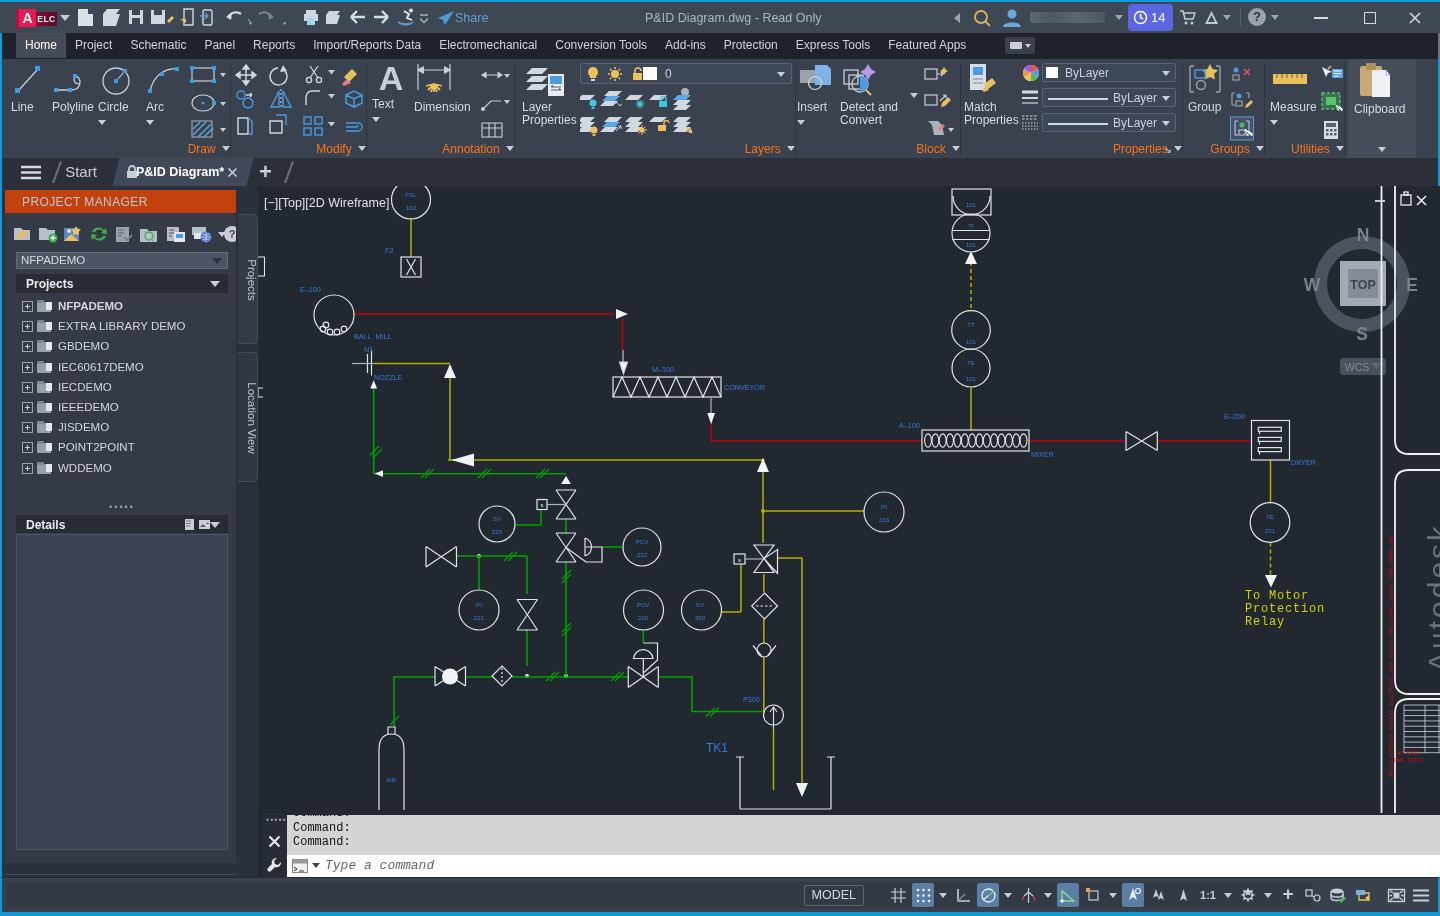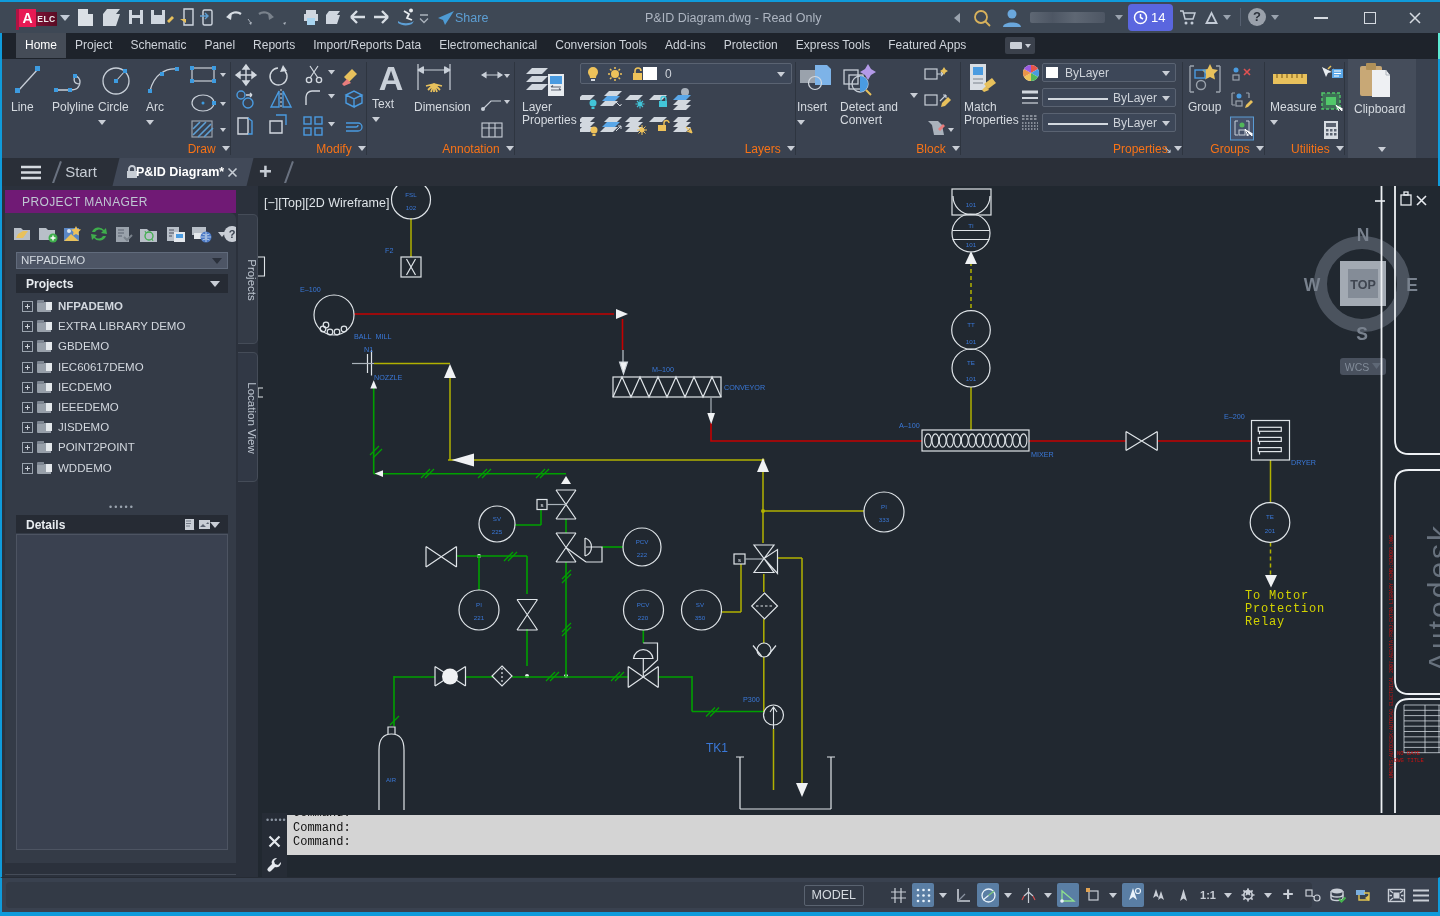--- a/index.html
+++ b/index.html
@@ -1,21 +1,21 @@
 <!DOCTYPE html>
 <html><head><meta charset="utf-8">
 <style>
 *{margin:0;padding:0;box-sizing:border-box}
 html,body{width:1440px;height:916px;overflow:hidden}
 body{font-family:"Liberation Sans",sans-serif;background:#212830;position:relative}
 .abs{position:absolute}
 
 #topline{left:0;top:0;width:1440px;height:2px;background:#0f9bdb}
 #titlebar{left:0;top:2px;width:1440px;height:31px;background:#3e4855;color:#c3cbd6}
-#tabrow{left:0;top:33px;width:1440px;height:26px;background:#1e232b;border-left:2px solid #0f9bdb;border-right:2px solid #5eead4}
+#tabrow{left:0;top:33px;width:1440px;height:26px;background:#1e232b;border-left:2px solid #0f9bdb;border-right:2px solid #737373}
 #ribbon{left:0;top:59px;width:1440px;height:99px;background:#3a4250;border-left:2px solid #0f9bdb;border-right:2px solid #0f9bdb}
 #filetabs{left:0;top:158px;width:1440px;height:28px;background:#2a2f38;border-left:2px solid #0f9bdb;border-right:2px solid #0f9bdb}
 #sidebar{left:0;top:186px;width:258px;height:691px;background:#2b313c;border-left:2px solid #0f9bdb}
 #canvas{left:258px;top:186px;width:1182px;height:691px;background:#212830}
 #cmdwrap{left:262px;top:813px;width:1178px;height:64px}
 #statusbar{left:0;top:877px;width:1440px;height:35px;background:#39414f;border-left:2px solid #0f9bdb;border-right:2px solid #0f9bdb;border-top:1px solid #262b34}
 #botline{left:0;top:912px;width:1440px;height:4px;background:#0f9bdb}
 
 .rtab{display:inline-block;padding:5px 9px 6px 9px;font-size:12px;color:#ced3da}
 .rtab.active{background:#454c57;color:#fff}
@@ -777,21 +777,21 @@
  <path d="M1404 705 V753 M1425 705 V753 M1439 705 V753"></path>
 </g>
 <g fill="#cc1111" font-size="5.5" font-family="'Liberation Mono',monospace">
  <text x="1397" y="755">NO  DATE</text>
         <text x="1394" y="762">DWG TITLE</text>
 </g>
 </svg>
 </div>
 <div class="abs" id="sidebar">
 
- <div class="abs" style="left:3px;top:4px;width:231px;height:23px;background:#701a75;color:#bfc7d2;font-size:12px;letter-spacing:.4px;padding:5px 0 0 17px">PROJECT MANAGER</div>
+ <div class="abs" style="left:3px;top:4px;width:231px;height:23px;background:#c2410c;color:#bfc7d2;font-size:12px;letter-spacing:.4px;padding:5px 0 0 17px">PROJECT MANAGER</div>
 
  <div class="abs" style="left:3px;top:27px;width:231px;height:650px;background:#343b47;border-radius:0 6px 0 0"></div>
 
  <svg class="abs" style="left:10px;top:38px" width="224" height="20" viewBox="0 0 224 20">
   <g>
    <path d="M2 4 h7 l2 2 h7 v10 h-16 z" fill="#b8bfc8"></path>
         <path d="M6 10 l5 -3 5 0 -5 7 h-7 z" fill="#e8c15c"></path>
    <path d="M27 4 h7 l2 2 h7 v10 h-16 z" fill="#b8bfc8"></path>
         <circle cx="41" cy="14" r="4.5" fill="#3fae4c"></circle>
         <path d="M41 11.5 v5 M38.5 14 h5" stroke="#fff" stroke-width="1.4"></path>
@@ -870,20 +870,29 @@
  <div class="abs" style="left:4px;top:5px;color:#8a93a0;font-size:9px;letter-spacing:1px;line-height:4px">••••••</div>
  <svg class="abs" style="left:5px;top:21px" width="15" height="15" viewBox="0 0 15 15">
       <path d="M2.5 2.5 L12.5 12.5 M12.5 2.5 L2.5 12.5" stroke="#e4e8ed" stroke-width="2.2"></path>
     </svg>
  <svg class="abs" style="left:4px;top:43px" width="17" height="17" viewBox="0 0 17 17">
       <path d="M11 2 a4.5 4.5 0 0 0 -5 6 l-4 4 a1.8 1.8 0 0 0 3 3 l4 -4 a4.5 4.5 0 0 0 6 -5 l-3 3 -3 -1 -1 -3 z" fill="#e4e8ed"></path>
     </svg>
  <div id="cmdgray">
       <div style="margin-top:-11px">Command:<br>Command:<br>Command:</div>
     </div>
+ <div id="cmdinput">
+  <svg class="abs" style="left:5px;top:4px" width="16" height="14" viewBox="0 0 16 14">
+        <rect x="0.5" y="0.5" width="15" height="13" fill="#f0f0f0" stroke="#888"></rect>
+        <rect x="0.5" y="0.5" width="15" height="4" fill="#999"></rect>
+        <path d="M2 8 l3 2 -3 2 M7 12 h5" stroke="#333" stroke-width="1" fill="none"></path>
+      </svg>
+  <div class="abs" style="left:25px;top:8px;width:0;height:0;border-left:4.5px solid transparent;border-right:4.5px solid transparent;border-top:5.5px solid #444"></div>
+  <div class="abs" style="left:38px;top:3px">Type a command</div>
+ </div>
 </div>
 <div class="abs" id="statusbar">
  <div style="position:absolute;left:4px;top:4px;width:1306px;height:26px;background:#333a46;border-radius:4px"></div>
  <div style="position:absolute;right:6px;top:5px;display:flex;align-items:center;gap:3px">
   <div style="color:#d5dae0;font-size:12.5px;margin-right:20px;border:1px solid #5a6370;padding:2px 7px 3px 7px;border-radius:2px">MODEL</div>
   <div class="st-ico">
         <svg width="17" height="17" viewBox="0 0 17 17">
           <path d="M1 5 h15 M1 11 h15 M5 1 v15 M11 1 v15" stroke="#c9ced6" stroke-width="1.2"></path>
         </svg>
       </div>

